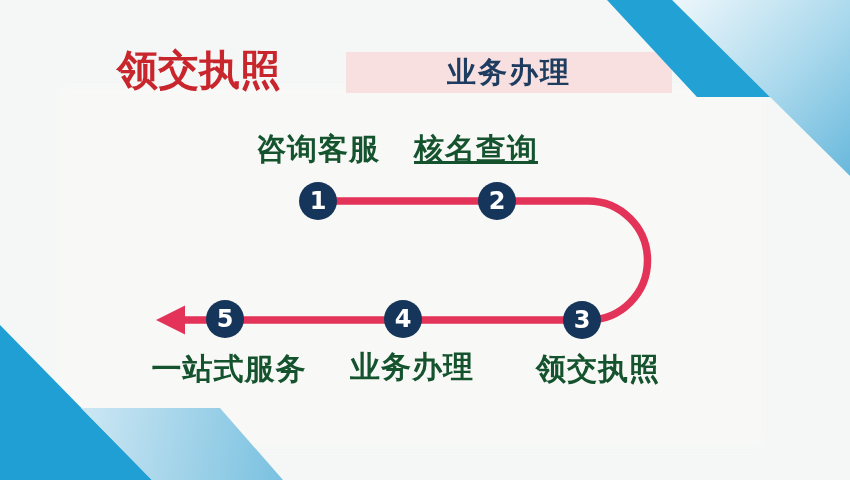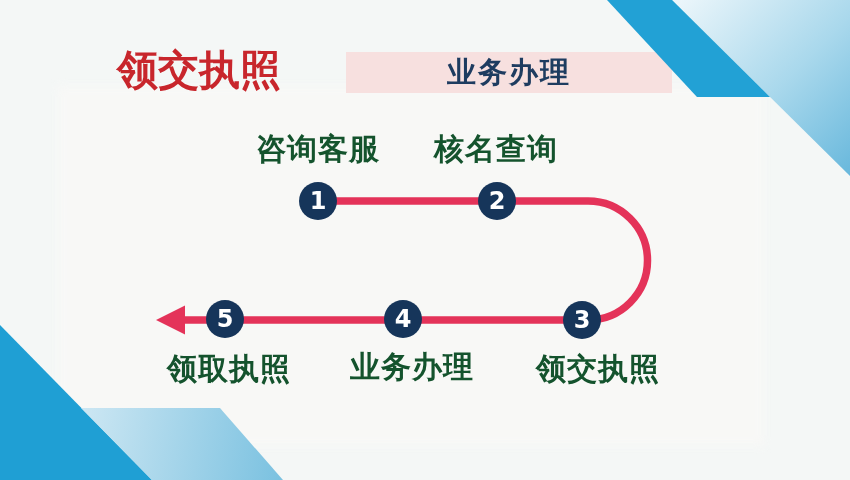--- a/index.html
+++ b/index.html
@@ -66,21 +66,21 @@
   .c3 { left:563px; top:301px; }
   .c4 { left:384px; top:300px; }
   .c5 { left:206px; top:300px; }
 
   .step-label {
     position:absolute; transform:translateX(-50%);
     font-size:30px; font-weight:bold; color:#14532d;
     line-height:1; white-space:nowrap; letter-spacing:1px;
   }
   .l1 { left:318px; top:134px; }
-  .l2 { left:496px; top:134px; }
+  .l2 { left:476px; top:134px;text-decoration:underline; }
   .l3 { left:598px; top:354px; }
   .l4 { left:412px; top:354px;font-family:Liberation Mono, monospace; }
   .l5 { left:229px; top:354px; }
 </style>
 </head>
 <body>
 
 <div class="canvas">
 
   <div class="bg-sheet"></div>
@@ -113,15 +113,15 @@
     <span>4</span>
   </div>
   <div class="step-circle c5">
     <span>5</span>
   </div>
 
   <div class="step-label l1">咨询客服</div>
   <div class="step-label l2">核名查询</div>
   <div class="step-label l3">领交执照</div>
   <div class="step-label l4">业务办理</div>
-  <div class="step-label l5">领取执照</div>
+  <div class="step-label l5">一站式服务</div>
 
 </div>
 
 </body></html>

